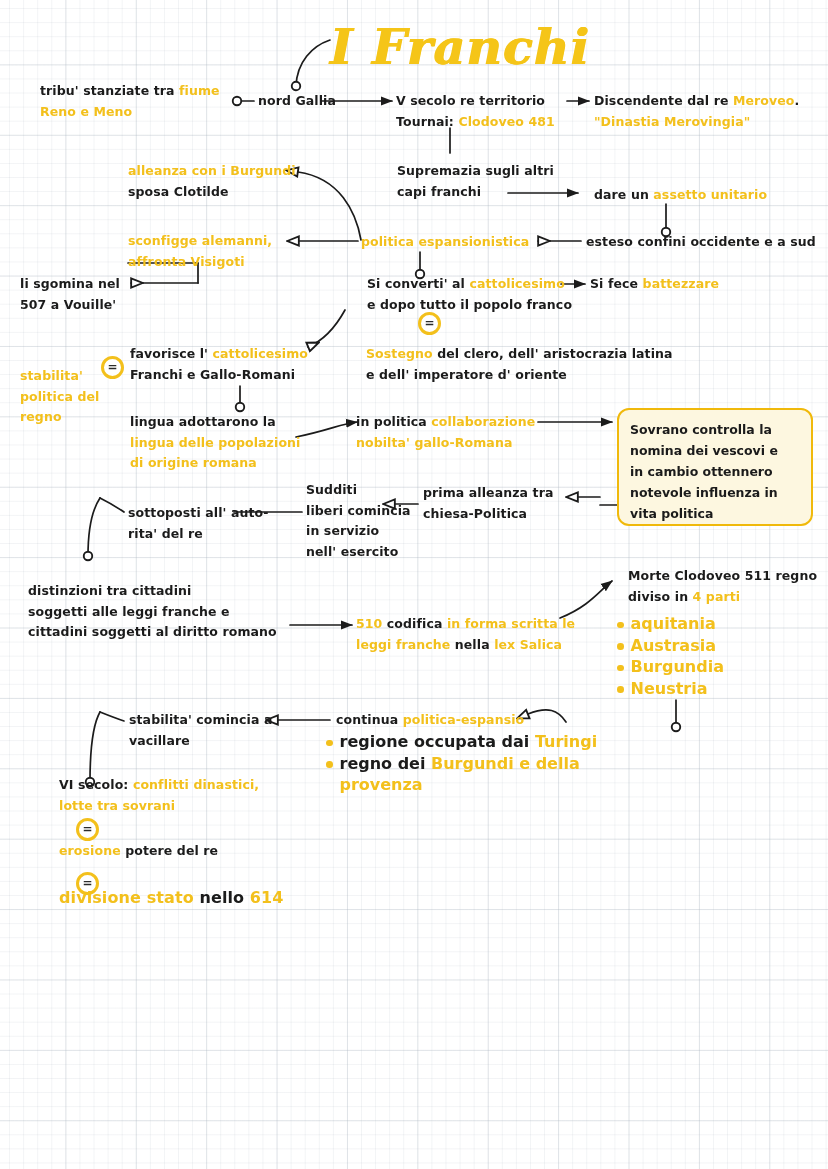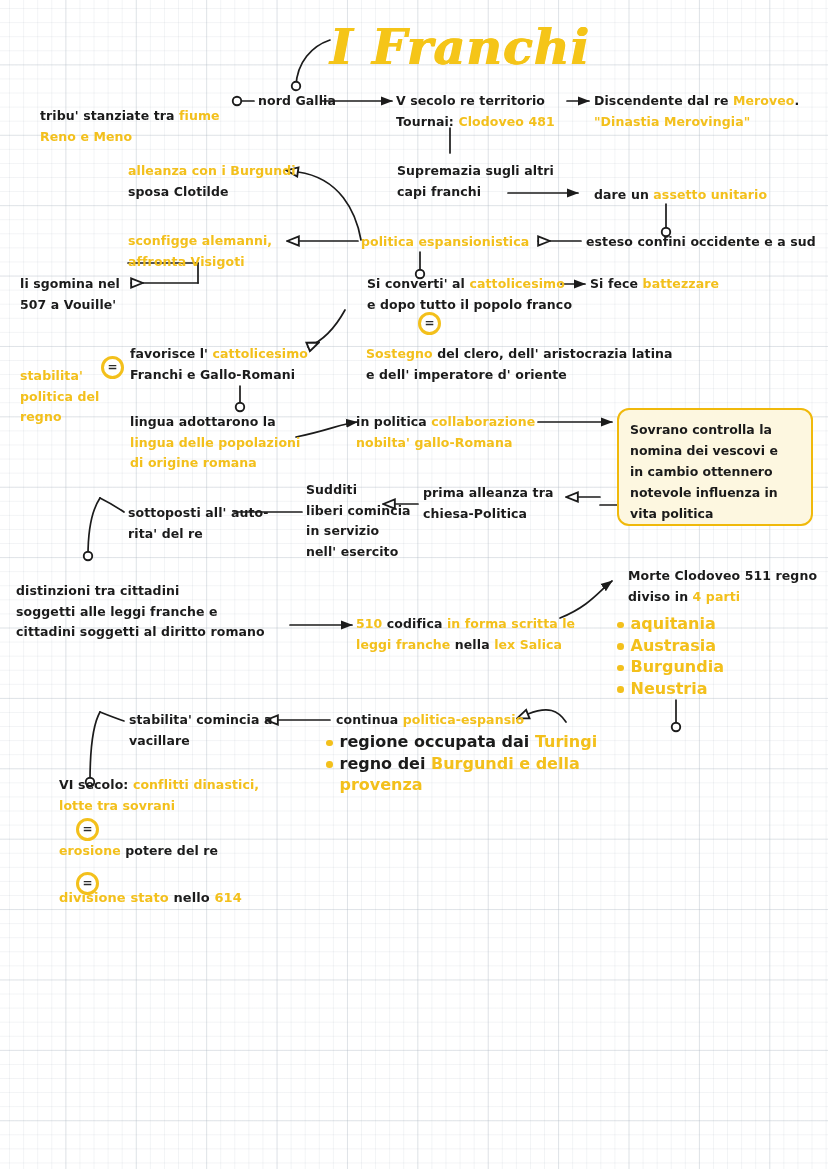--- a/index.html
+++ b/index.html
@@ -188,21 +188,21 @@
 
       <path d="M100,712 C110,716 118,719 124,721"></path>
       <path d="M100,712 C92,726 90,752 90,782" marker-end="url(#dot)"></path>
 
       <path d="M528,714 C548,706 558,710 566,722" marker-start="url(#hollow)"></path>
     </g>
   </svg>
 
   <div id="title">I Franchi</div>
 
-  <div class="node" style="left:40px; top:106px;"><span class="blk">tribu' stanziate tra </span><span class="hl">fiume</span><br><span class="hl">Reno e Meno</span></div>
+  <div class="node" style="left:40px; top:81px;"><span class="blk">tribu' stanziate tra </span><span class="hl">fiume</span><br><span class="hl">Reno e Meno</span></div>
 
   <div class="node" style="left:258px; top:91px;">nord Gallia</div>
 
   <div class="node" style="left:396px; top:91px;"><span class="blk">V secolo  re territorio</span><br><span class="blk">Tournai: </span><span class="hl">Clodoveo 481</span></div>
 
   <div class="node" style="left:594px; top:91px;"><span class="blk">Discendente dal re </span><span class="hl">Meroveo</span><span class="blk">.</span><br><span class="hl">"Dinastia Merovingia"</span></div>
 
   <div class="node" style="left:128px; top:161px;"><span class="hl">alleanza con i Burgundi</span><br><span class="blk">sposa Clotilde</span></div>
 
   <div class="node" style="left:397px; top:161px;">Supremazia sugli altri
@@ -250,21 +250,21 @@
 rita' del re</div>
 
   <div class="node" style="left:306px; top:480px;">Sudditi
 liberi comincia
 in servizio
 nell' esercito</div>
 
   <div class="node" style="left:423px; top:483px;">prima alleanza tra
 chiesa-Politica</div>
 
-  <div class="node" style="left:16px; top:581px;">distinzioni tra cittadini
+  <div class="node" style="left:28px; top:581px;">distinzioni tra cittadini
 soggetti alle leggi franche e
 cittadini soggetti al diritto romano</div>
 
   <div class="node" style="left:356px; top:614px;"><span class="hl">510 </span><span class="blk">codifica </span><span class="hl">in forma scritta le</span><br><span class="hl">leggi franche </span><span class="blk">nella </span><span class="hl">lex Salica</span></div>
 
   <div class="node" style="left:628px; top:566px;"><span class="blk">Morte Clodoveo 511 regno</span><br><span class="blk">diviso in </span><span class="hl">4 parti</span></div>
 
   <div class="bullets" style="left:617px; top:613px;">
     <div class="row">
         <span class="dot"></span>
@@ -306,15 +306,15 @@
   </div>
 
   <div class="node" style="left:59px; top:775px;"><span class="blk">VI secolo: </span><span class="hl">conflitti dinastici,</span><br><span class="hl">lotte tra sovrani</span></div>
 
   <div class="eqbadge" style="left:76px; top:818px;">=</div>
 
   <div class="node" style="left:59px; top:841px;"><span class="hl">erosione </span><span class="blk">potere del re</span></div>
 
   <div class="eqbadge" style="left:76px; top:872px;">=</div>
 
-  <div class="node" style="left:59px; top:888px; font-size:13px;"><span class="hl">divisione stato </span><span class="blk">nello </span><span class="hl">614</span></div>
+  <div class="node" style="left:59px; top:888px; font-size:16px;"><span class="hl">divisione stato </span><span class="blk">nello </span><span class="hl">614</span></div>
 
 </div>
 
 </body></html>

